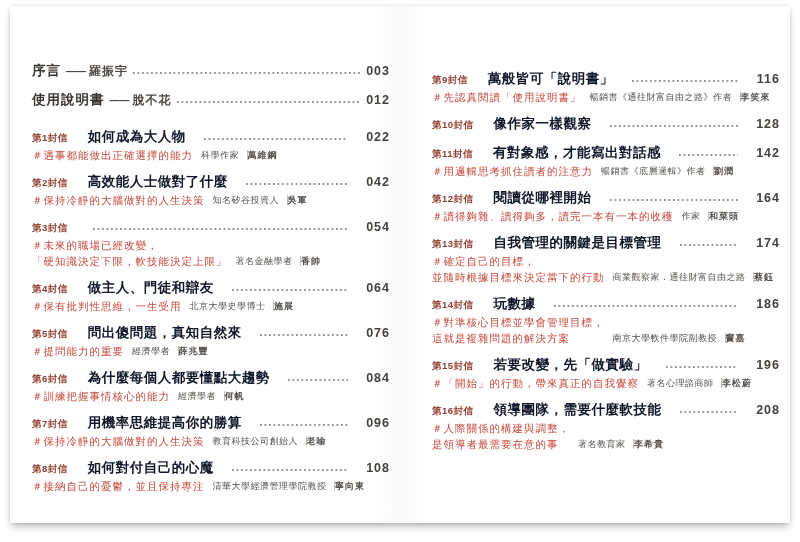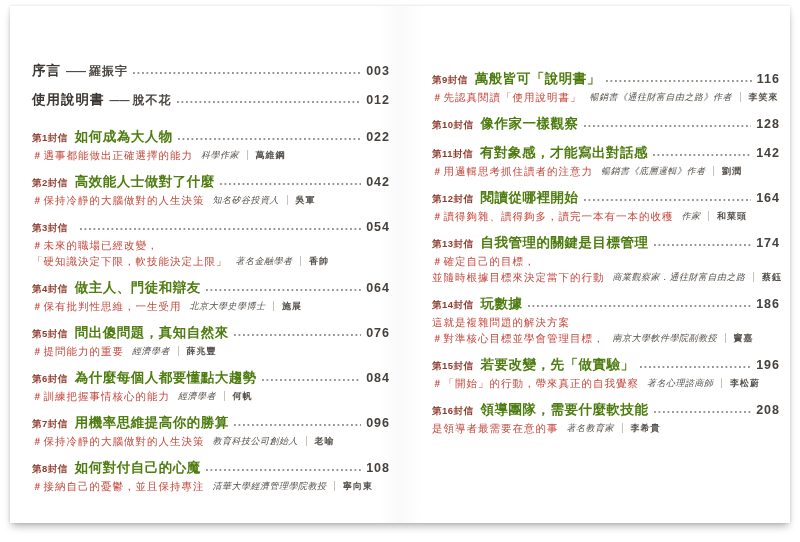--- a/index.html
+++ b/index.html
@@ -14,33 +14,33 @@
 
   
   .front-item{display:flex;align-items:baseline;line-height:18px;margin-bottom:10px;}
   .f-label{font-size:13.5px;font-weight:bold;color:#3c3733;letter-spacing:1px;white-space:nowrap;}
   .f-dash{font-size:10px;font-weight:bold;color:#4b4641;margin:0 3px 0 5px;white-space:nowrap;}
   .f-name{font-size:12px;font-weight:bold;color:#4b4641;letter-spacing:1px;white-space:nowrap;}
   .front-gap{height:8px;}
 
   
   .entry{margin-bottom:10px;}
-  .entry-head{display:flex;align-items:baseline;line-height:18px;}
+  .entry-head{display:flex;align-items:baseline;line-height:18px;gap:13px;}
   .e-no{font-size:9.5px;font-weight:bold;color:#8e3b2d;letter-spacing:.5px;white-space:nowrap;margin-right:7px;}
-  .e-title{font-size:13.5px;font-weight:bold;color:#4d7c0f;letter-spacing:.5px;white-space:nowrap;}
+  .e-title{font-size:13.5px;font-weight:bold;color:#0f172a;letter-spacing:.5px;white-space:nowrap;}
   .leader{flex:1;margin:0 5px;align-self:stretch;
     background-image:radial-gradient(circle at 1px 1px,#99948f 0.9px,transparent 1.2px);
     background-size:4.5px 3px;background-repeat:repeat-x;background-position:0 calc(100% - 6px);}
   .e-page,.f-page{font-size:12.5px;font-weight:bold;color:#45403c;letter-spacing:1px;white-space:nowrap;}
   .entry-sub{display:flex;align-items:flex-end;}
   .notes{color:#c5483c;font-size:10.5px;line-height:16px;letter-spacing:1px;white-space:nowrap;}
   .note-line{white-space:nowrap;}
   .author{font-size:9px;color:#55504b;white-space:nowrap;line-height:16px;padding-left:8px;}
-  .a-role{letter-spacing:.5px;font-style:italic;}
-  .a-name{border-left:1px solid #c6c1bb;padding-left:8px;margin-left:5px;font-weight:bold;letter-spacing:1px;}
+  .a-role{letter-spacing:.5px;}
+  .a-name{border-left:1px solid #c6c1bb;padding-left:0;margin-left:5px;font-weight:bold;letter-spacing:1px;}
 </style>
 </head>
 <body>
 
 <div class="book">
   <div class="gutter"></div>
 
   <div class="col col-left">
     <div id="front-list">
   <div class="front-item">
@@ -293,22 +293,22 @@
 
   <div class="entry">
     <div class="entry-head">
       <span class="e-no">第14封信</span>
       <span class="e-title">玩數據</span>
       <span class="leader"></span>
       <span class="e-page">186</span>
     </div>
     <div class="entry-sub">
       <div class="notes">
+              <div class="note-line">＃對準核心目標並學會管理目標，</div>
               <div class="note-line">這就是複雜問題的解決方案</div>
-              <div class="note-line">＃對準核心目標並學會管理目標，</div>
             </div>
       <div class="author">
         <span class="a-role">南京大學軟件學院副教授</span>
         <span class="a-name">竇嘉</span>
       </div>
     </div>
   </div>
 
   <div class="entry">
     <div class="entry-head">
@@ -330,20 +330,21 @@
 
   <div class="entry">
     <div class="entry-head">
       <span class="e-no">第16封信</span>
       <span class="e-title">領導團隊，需要什麼軟技能</span>
       <span class="leader"></span>
       <span class="e-page">208</span>
     </div>
     <div class="entry-sub">
       <div class="notes">
+              <div class="note-line">＃人際關係的構建與調整，</div>
               <div class="note-line">是領導者最需要在意的事</div>
             </div>
       <div class="author">
         <span class="a-role">著名教育家</span>
         <span class="a-name">李希貴</span>
       </div>
     </div>
   </div>
 </div>
   </div>

